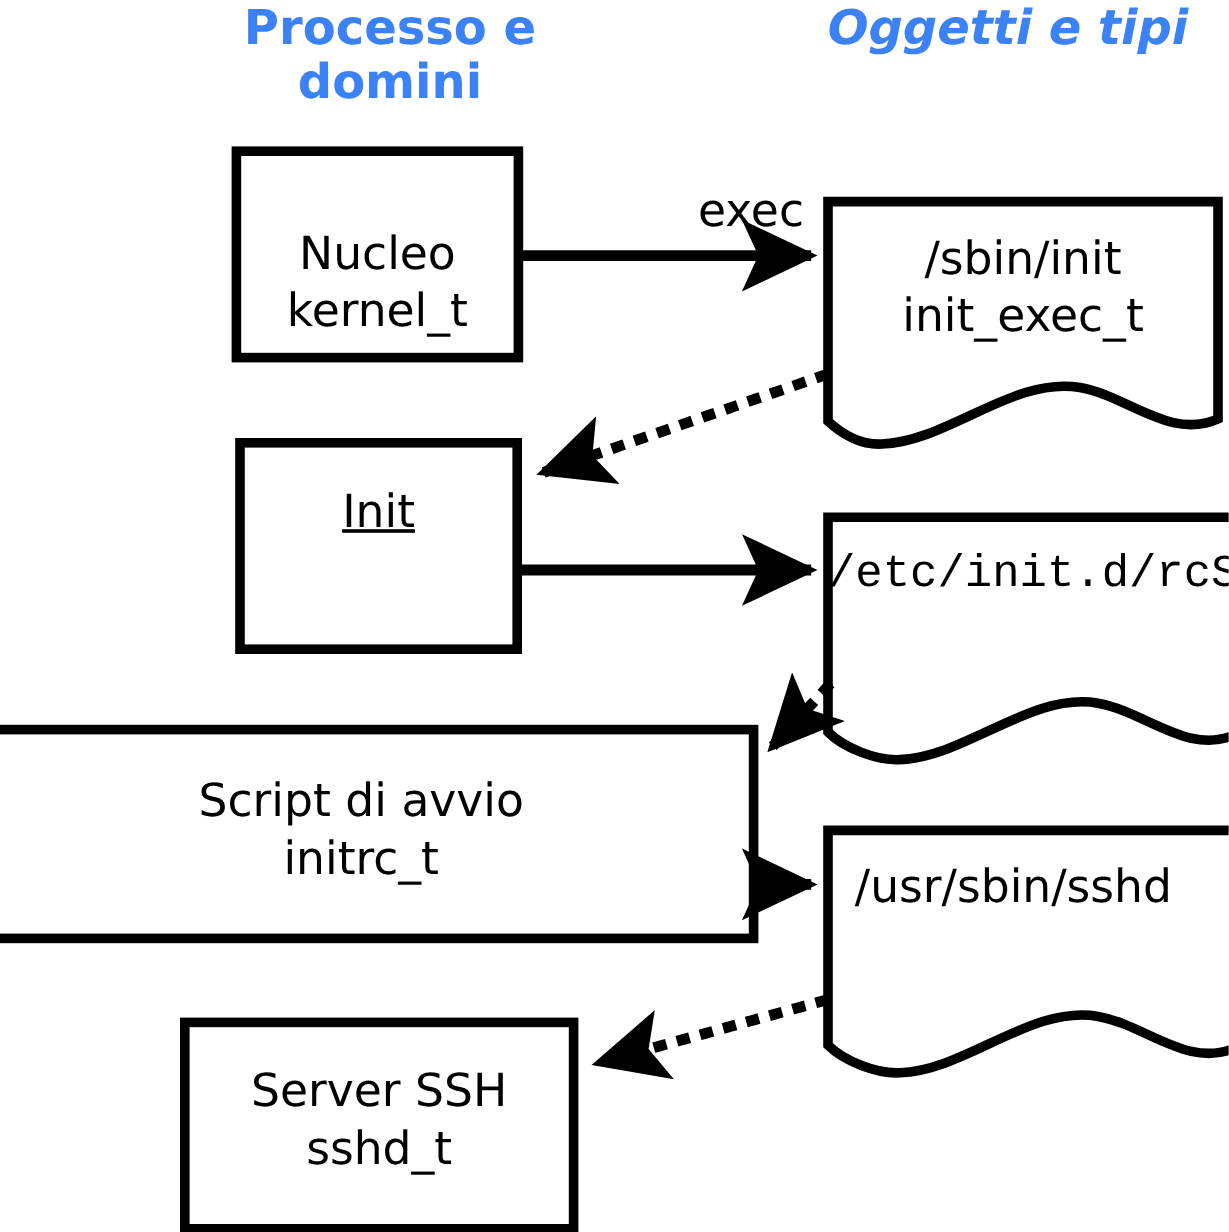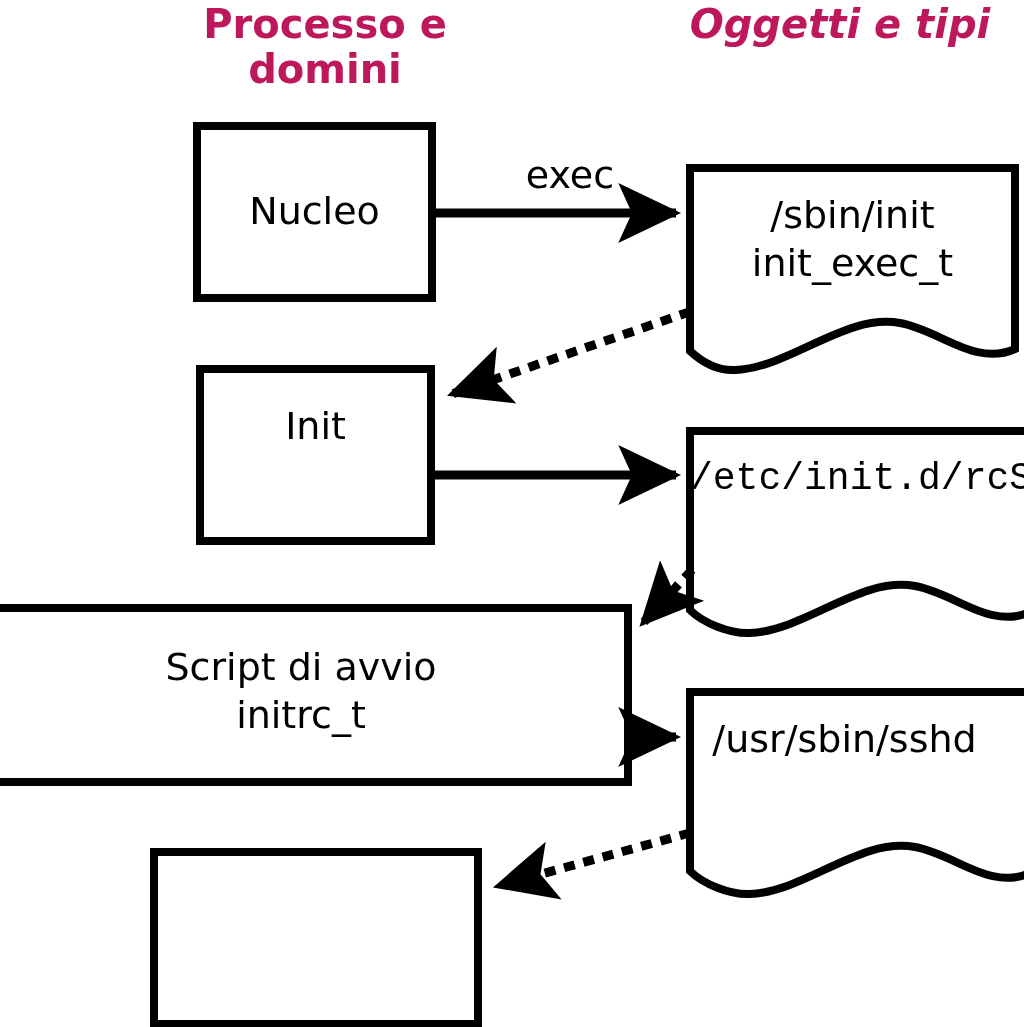--- a/index.html
+++ b/index.html
@@ -24,21 +24,21 @@
     width: 1024px;
     height: 1027px;
     display: block;
   }
   .col-header {
     position: absolute;
     text-align: center;
     font-weight: bold;
     font-size: 40px;
     line-height: 1.12;
-    color: #be185d;
+    color: #3b82f6;
     letter-spacing: 0px;
   }
   #header-left  { left: 140px; top: 2px;  width: 370px; }
   #header-right { left: 660px; top: 2px;  width: 360px; font-style: italic; }
 
   .node-label {
     position: absolute;
     text-align: center;
     color: #000000;
     font-size: 38px;
@@ -139,44 +139,47 @@
     <span class="l2">e domini</span>
   </div>
 
   <div class="col-header" id="header-right">
     <span class="l1">Oggetti e</span>
     <span class="l2">tipi</span>
   </div>
 
   <div class="node-label" style="left:197px; top:160px; width:235px;margin-top:28px;">
     <span class="l1">Nucleo</span>
+    <span class="l2">kernel_t</span>
   </div>
 
-  <div class="node-label" style="left:200px; top:403px; width:231px;">
+  <div class="node-label" style="left:200px; top:403px; width:231px;text-decoration:underline;">
     <span class="l1">Init</span>
   </div>
 
   <div class="node-label" style="left:-26px; top:644px; width:654px;">
     <span class="l1">Script di avvio</span>
     <span class="l2">initrc_t</span>
   </div>
 
   <div class="node-label" style="left:154px; top:886px; width:324px;">
+    <span class="l1">Server SSH</span>
+    <span class="l2">sshd_t</span>
   </div>
 
   <div class="node-label" style="left:690px; top:192px; width:325px;">
     <span class="l1">/sbin/init</span>
     <span class="l2">init_exec_t</span>
   </div>
 
   <div class="node-label" style="left:690px; top:455px; width:325px;font-family:Liberation Mono, monospace;">
     <span class="l1">/etc/init.d/rcS</span>
   </div>
 
   <div class="node-label" style="left:682px; top:716px; width:325px;">
     <span class="l1">/usr/sbin/sshd</span>
   </div>
 
-  <div class="node-label" style="left:470px; top:152px; width:200px; text-align:center;">
+  <div class="node-label" style="left:470px; top:152px; width:200px; text-align:right;">
     <span class="l1">exec</span>
   </div>
 
 </div>
 
 </body></html>

